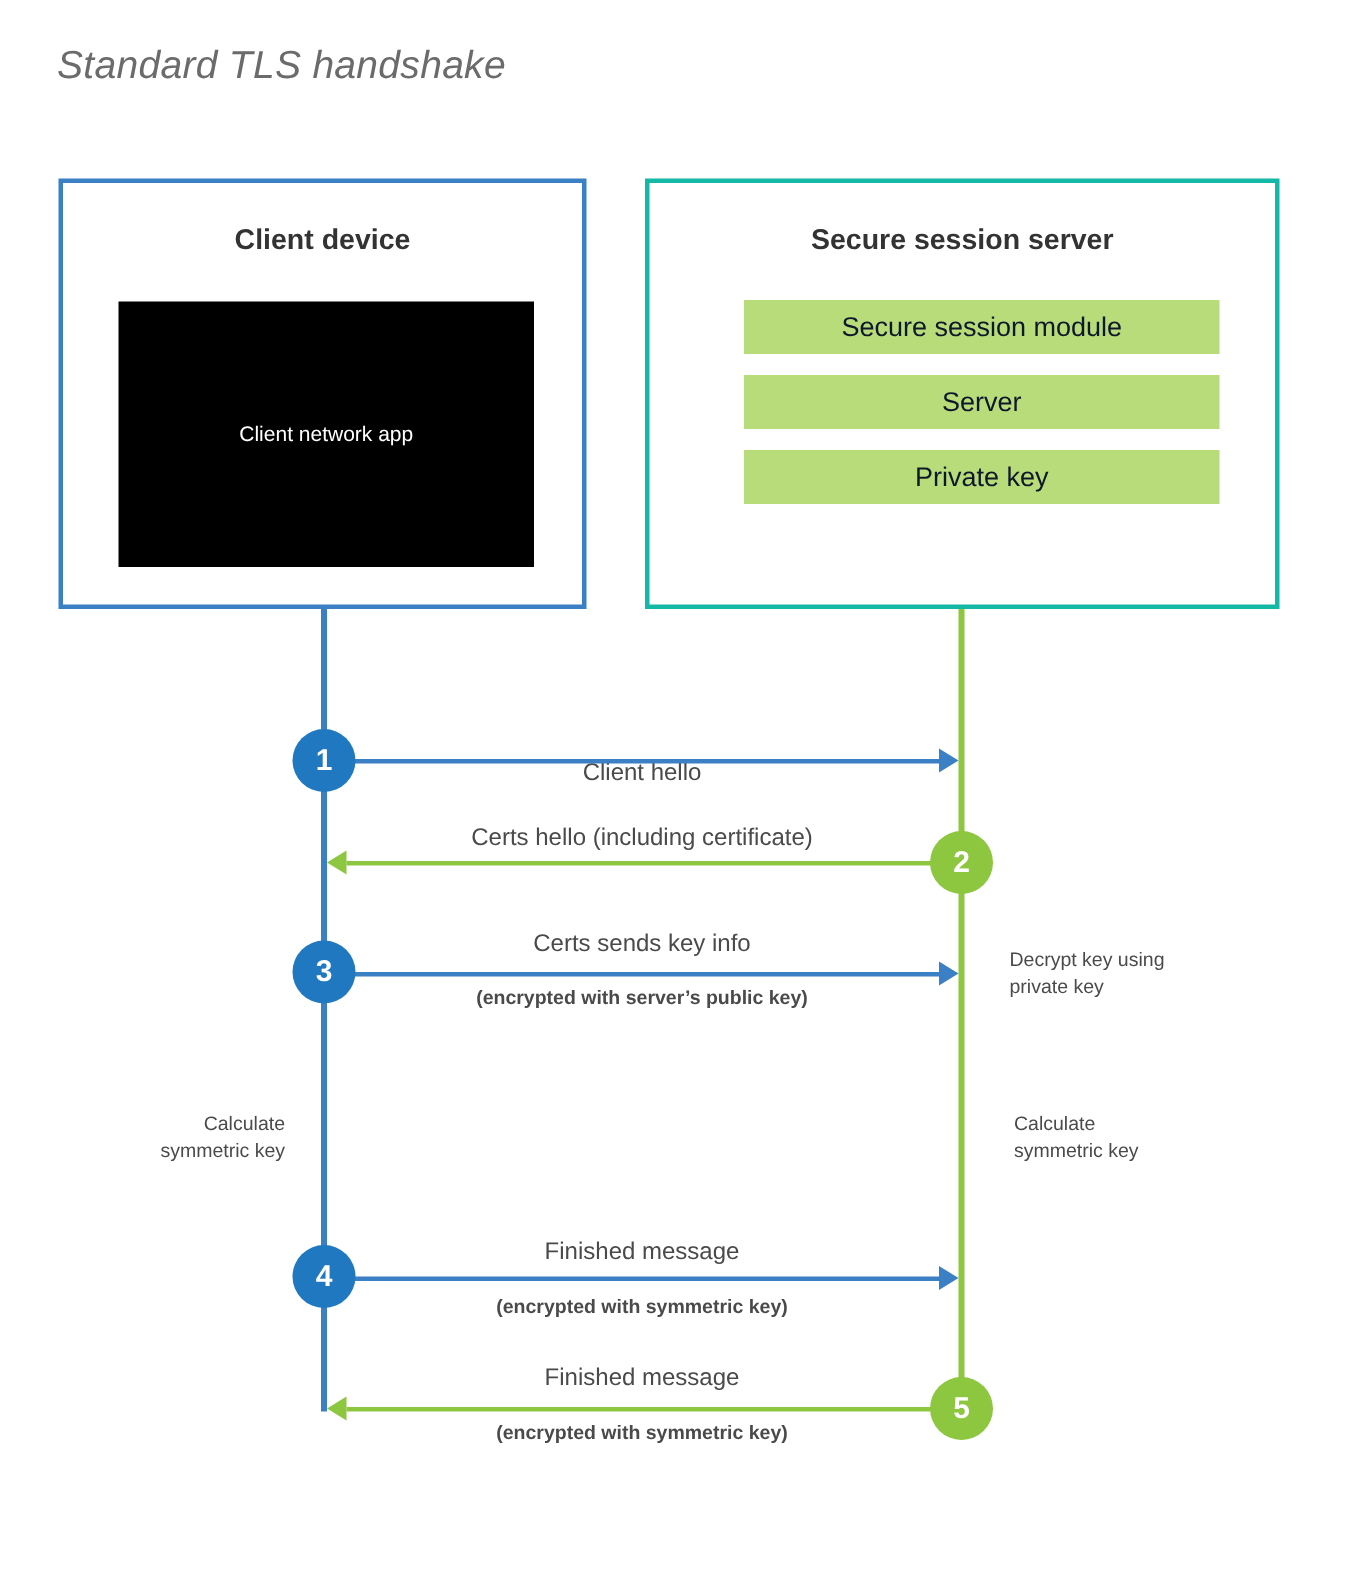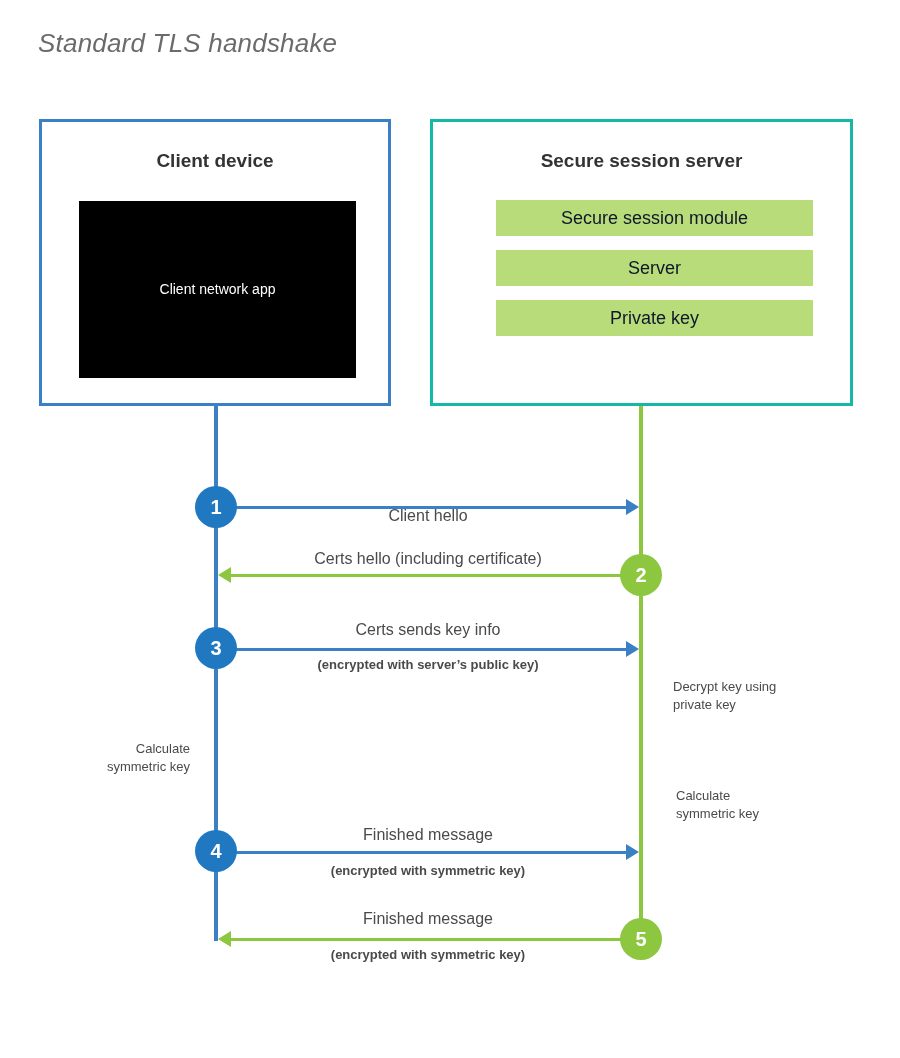--- a/index.html
+++ b/index.html
@@ -180,21 +180,21 @@
   }
 
   
   .side-note {
     position: absolute;
     font-size: 13px;
     font-weight: 400;
     color: #4a4a4a;
     line-height: 1.35;
   }
-  .side-note.right-of-line { text-align: left; margin-top: 47px; }
+  .side-note.right-of-line { text-align: left; }
   .side-note.left-of-line  { text-align: right; }
 </style>
 </head>
 <body>
 
 <div id="canvas">
 
   <div class="page-title">Standard TLS handshake</div>
 
   <div class="party-box client">

